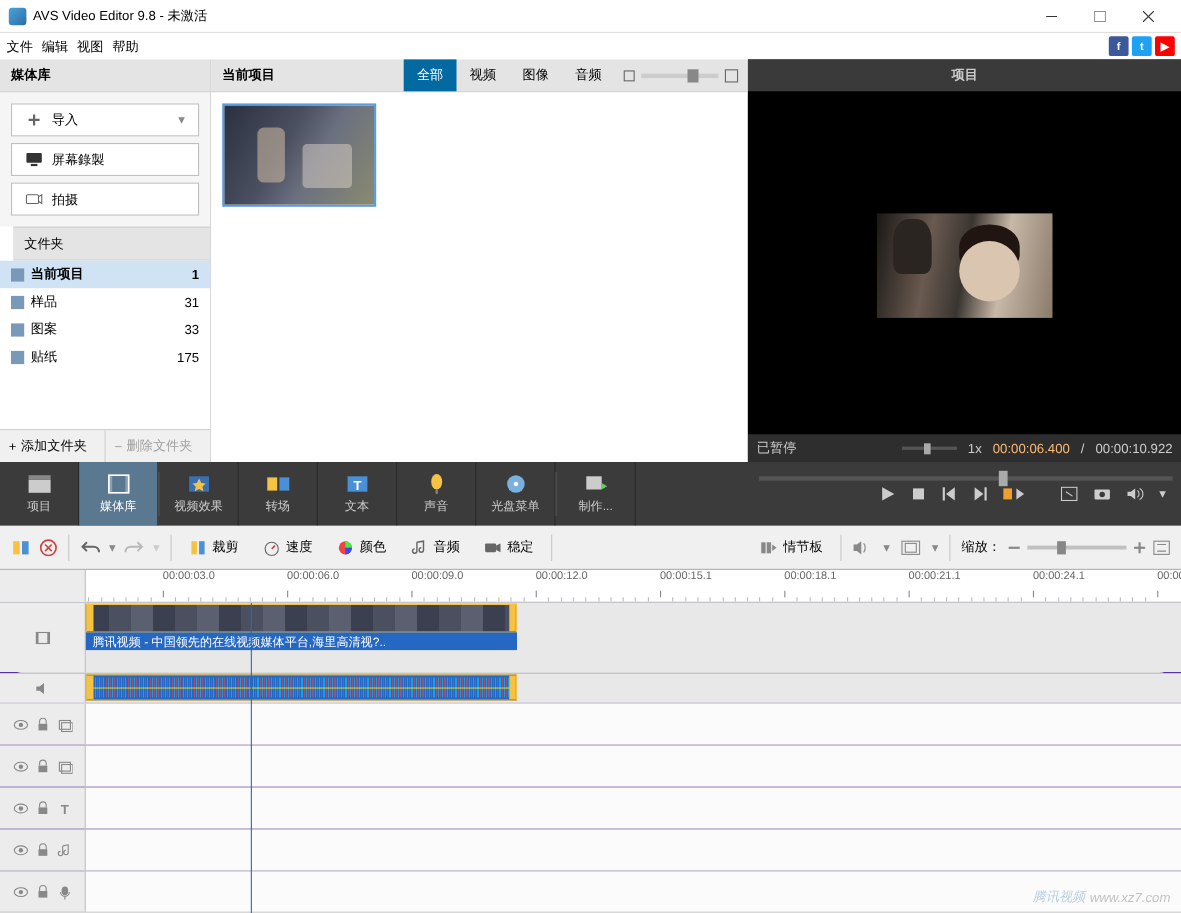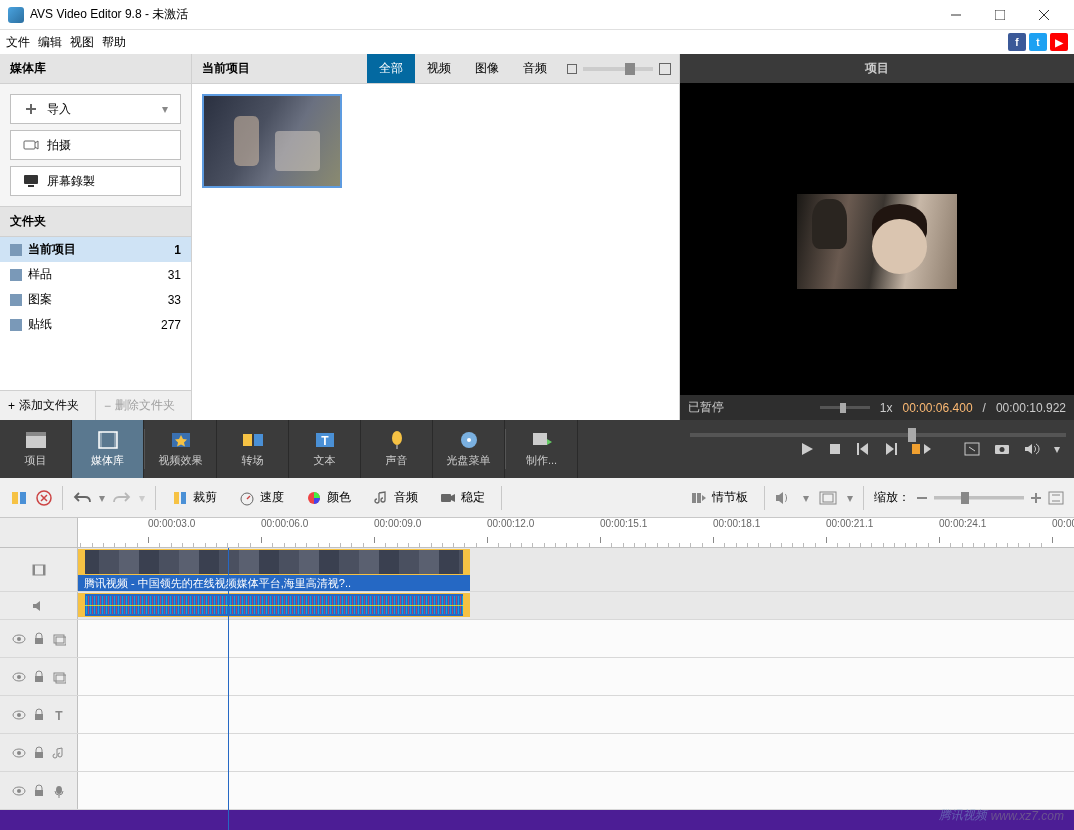--- a/index.html
+++ b/index.html
@@ -19,21 +19,21 @@
 .social-btn { width: 18px; height: 18px; border-radius: 2px; display: flex; align-items: center; justify-content: center; color: #fff; font-size: 10px; font-weight: bold; }
 .fb { background: #3b5998; } .tw { background: #1da1f2; } .yt { background: #ff0000; }
 
 
 .upper { display: flex; height: 366px; }
 .left-panel { width: 192px; display: flex; flex-direction: column; border-right: 1px solid #d0d0d0; }
 .panel-header { background: #e4e4e4; padding: 6px 10px; font-weight: bold; border-bottom: 1px solid #d0d0d0; }
 .left-actions { padding: 10px; display: flex; flex-direction: column; gap: 6px; background: #f5f5f5; }
 .left-btn { height: 30px; display: flex; align-items: center; gap: 8px; padding: 0 12px; background: #fff; border: 1px solid #c0c0c0; }
 .left-btn .ico { width: 16px; height: 14px; }
-.folders-header { background: #e4e4e4; padding: 6px 10px; font-weight: bold; border-top: 1px solid #d0d0d0; border-bottom: 1px solid #d0d0d0; }
+.folders-header { background: #e4e4e4; padding: 6px 10px; font-weight: normal; border-top: 1px solid #d0d0d0; border-bottom: 1px solid #d0d0d0; margin-left: 12px; }
 .folder-list { flex: 1; background: #fff; }
 .folder-item { display: flex; align-items: center; padding: 4px 10px; gap: 6px; }
 .folder-item.active { background: #cfe3f5; font-weight: bold; }
 .folder-item .check { width: 12px; height: 12px; background: #7a99b8; }
 .folder-item .count { margin-left: auto; }
 .folder-actions { display: flex; border-top: 1px solid #d0d0d0; background: #f0f0f0; }
 .folder-actions > div { flex: 1; padding: 6px 8px; display: flex; align-items: center; gap: 4px; }
 .folder-actions > div:first-child { border-right: 1px solid #d0d0d0; }
 .folder-actions > div.disabled { color: #a0a0a0; }
 
@@ -98,21 +98,21 @@
 .timeline { flex: 1; display: flex; flex-direction: column; background: #4c1d95; overflow: hidden; }
 .ruler { height: 30px; display: flex; background: #fff; border-bottom: 1px solid #c0c0c0; position: relative; }
 .ruler-gutter { width: 78px; background: #ececec; border-right: 1px solid #c0c0c0; }
 .ruler-track { flex: 1; position: relative; overflow: hidden; }
 .ruler-tick { position: absolute; top: 0; font-size: 10px; color: #666; }
 .ruler-tick::before { content:""; position:absolute; bottom:-14px; left:0; width:1px; height:6px; background:#888; }
 .ruler-minor { position:absolute; bottom:0; width:1px; height:4px; background:#bbb; }
 
 .tracks { flex: 1; overflow: auto; }
 .track { display: flex; height: 38px; border-bottom: 1px solid #d8d8d8; }
-.track.tall { height: 44px; }
+.track.tall { height: 64px; border-radius: 22px; }
 .track-gutter { width: 78px; background: #ececec; border-right: 1px solid #c0c0c0; display: flex; align-items: center; justify-content: center; gap: 6px; }
 .track-gutter svg { width: 14px; height: 14px; fill: #888; }
 .track-content { flex: 1; position: relative; background: #fbfbfb; }
 .track:nth-child(1) .track-content,
 .track:nth-child(2) .track-content { background: #e8e8e8; }
 
 .clip-video { position: absolute; left: 0; width: 392px; height: 26px; top: 1px; background: #2a3040; border: 1px solid #f6c244; overflow:hidden; }
 .clip-video .strip { position:absolute; inset:0; background: repeating-linear-gradient(90deg,#3a4050 0 20px,#4a5060 20px 40px,#5a6070 40px 60px); }
 .clip-video .handle { position:absolute; width:6px; top:0; bottom:0; background:#f6c244; }
 .clip-label { position:absolute; left:0; width:392px; height:16px; top:27px; background:#2568c4; color:#fff; font-size:11px; padding:1px 70px 0 6px; white-space:nowrap; overflow:hidden; }
@@ -172,31 +172,31 @@
     <div class="left-actions">
       <div class="left-btn">
         <svg class="ico">
             <path d="M8 2v10M3 7h10" stroke="#666" stroke-width="2"></path>
           </svg>
         <span>导入</span>
         <span style="margin-left:auto;color:#888">▾</span>
       </div>
       <div class="left-btn">
         <svg class="ico">
+            <rect x="1" y="1" width="14" height="9" rx="1" fill="#333"></rect>
+            <rect x="5" y="11" width="6" height="2" fill="#333"></rect>
+          </svg>
+        <span>屏幕錄製</span>
+      </div>
+      <div class="left-btn">
+        <svg class="ico">
             <rect x="1" y="3" width="11" height="8" rx="1" fill="none" stroke="#666"></rect>
             <path d="M12 5l3-2v8l-3-2" fill="none" stroke="#666"></path>
           </svg>
         <span>拍摄</span>
-      </div>
-      <div class="left-btn">
-        <svg class="ico">
-            <rect x="1" y="1" width="14" height="9" rx="1" fill="#333"></rect>
-            <rect x="5" y="11" width="6" height="2" fill="#333"></rect>
-          </svg>
-        <span>屏幕錄製</span>
       </div>
     </div>
     <div class="folders-header">文件夹</div>
     <div class="folder-list">
       <div class="folder-item active">
         <div class="check"></div>
         <span>当前项目</span>
         <span class="count">1</span>
       </div>
       <div class="folder-item">
@@ -205,21 +205,21 @@
         <span class="count">31</span>
       </div>
       <div class="folder-item">
         <div class="check"></div>
         <span>图案</span>
         <span class="count">33</span>
       </div>
       <div class="folder-item">
         <div class="check"></div>
         <span>贴纸</span>
-        <span class="count">277</span>
+        <span class="count">175</span>
       </div>
     </div>
     <div class="folder-actions">
       <div>
           <span>+</span>
           <span>添加文件夹</span>
         </div>
       <div class="disabled">
           <span>−</span>
           <span>删除文件夹</span>

